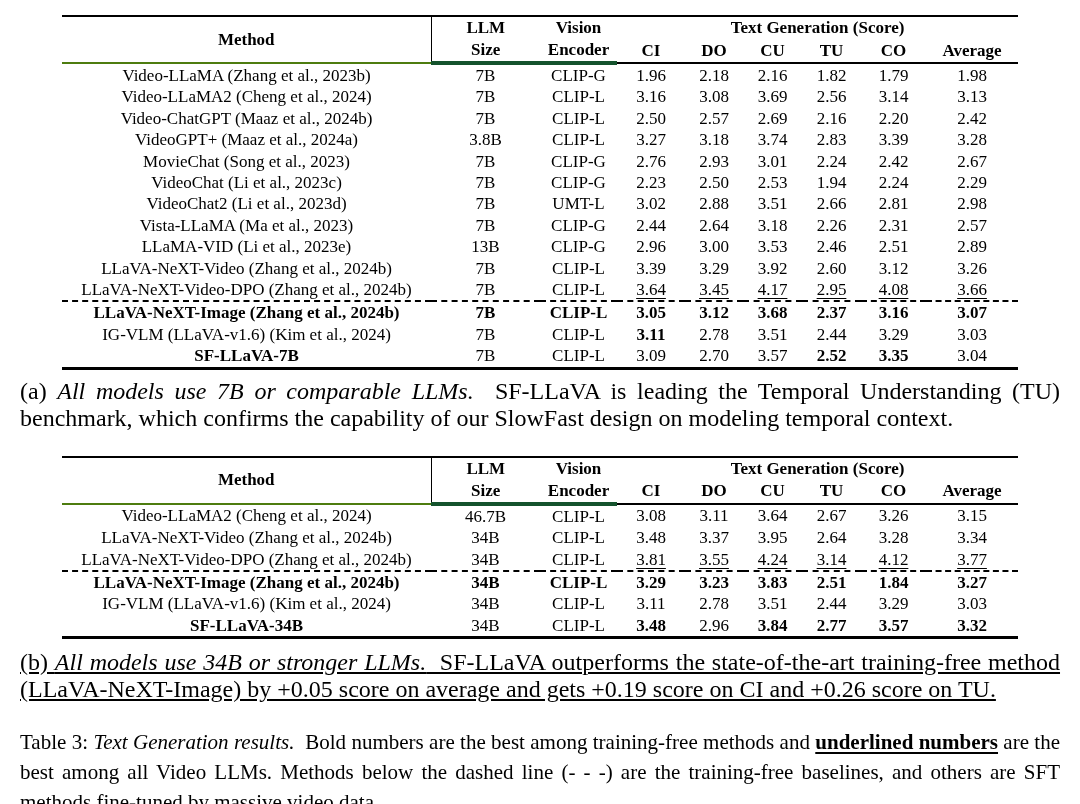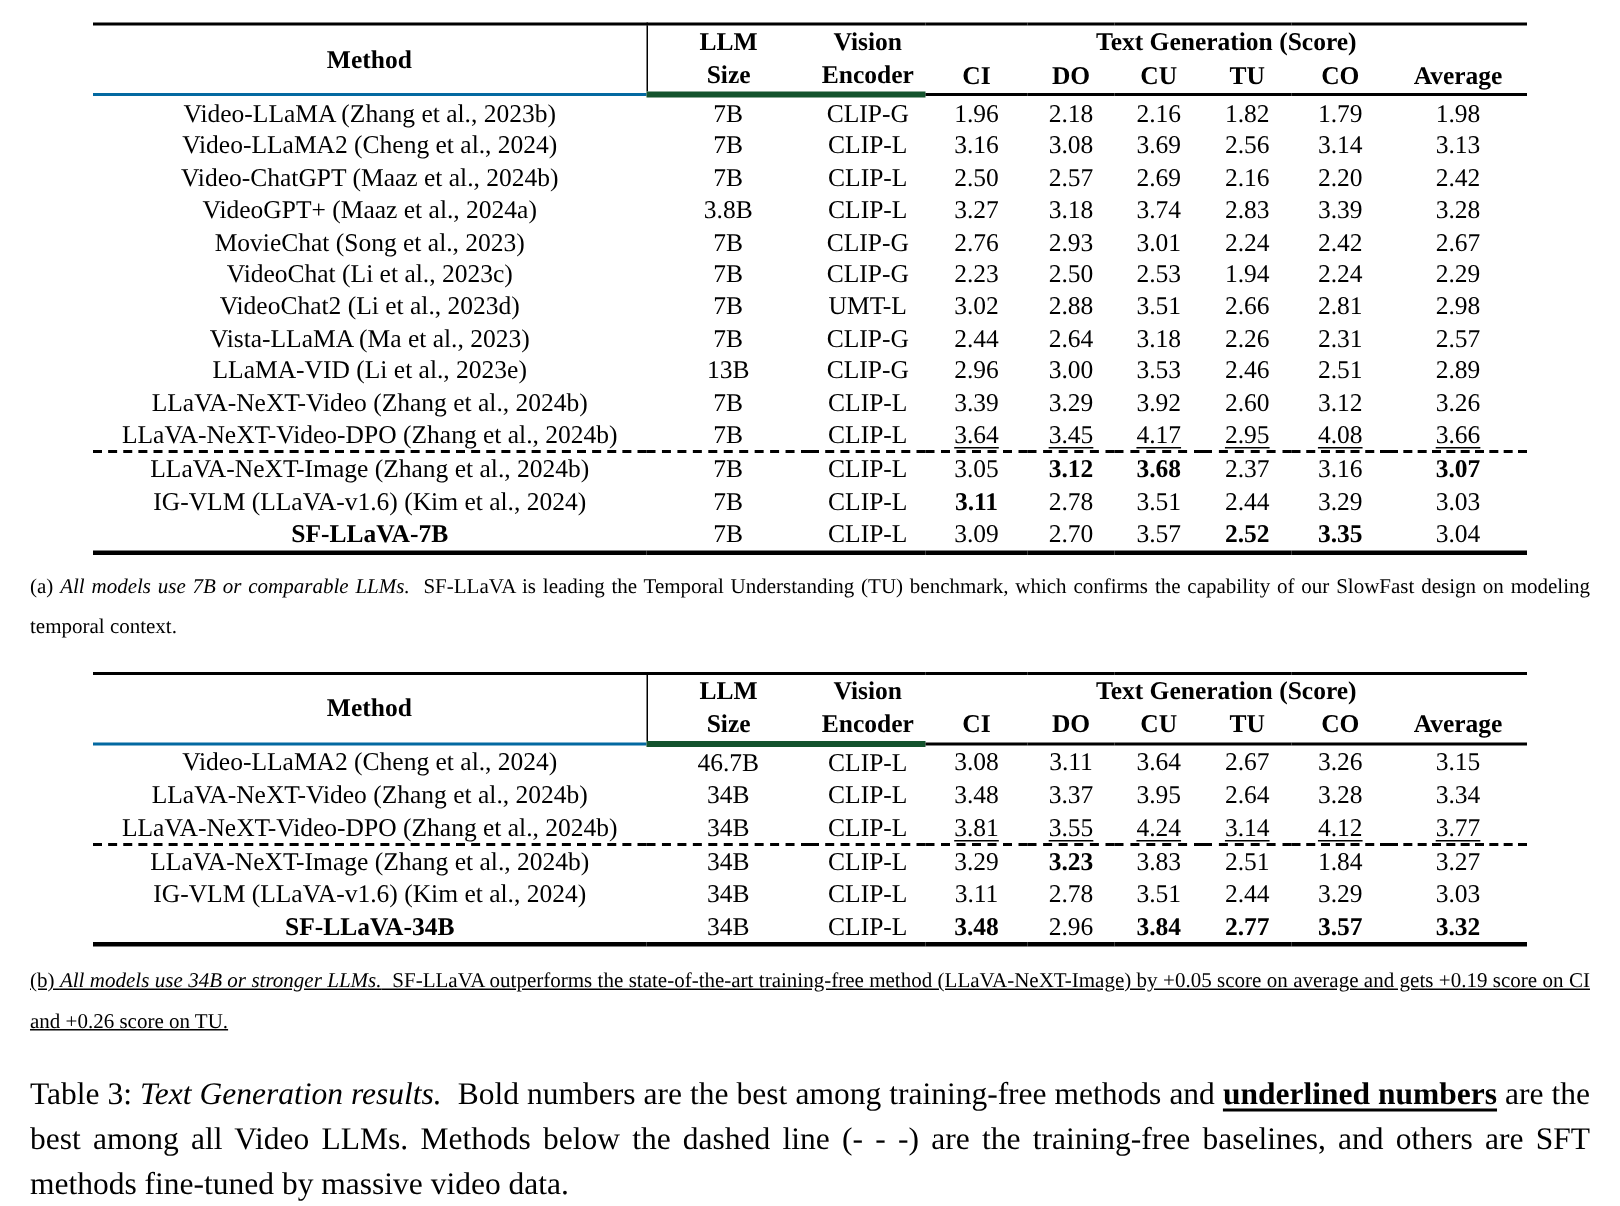--- a/index.html
+++ b/index.html
@@ -5,35 +5,35 @@
   html,body{margin:0;padding:0;background:#ffffff;color:#000;}
   body{width:1080px;height:804px;overflow:hidden;
        font-family:"Liberation Serif","DejaVu Serif",serif;}
 
   
   table.results{border-collapse:collapse;table-layout:fixed;width:956px;
     margin-left:62px;border-top:2.5px solid #000;border-bottom:3px solid #000;}
   table.results th,table.results td{padding:0;text-align:center;vertical-align:middle;
     font-size:17px;line-height:21.4px;white-space:nowrap;overflow:hidden;}
   table.results thead th{font-weight:bold;line-height:22px;}
-  th.method-th{border-right:1.5px solid #000;border-bottom:2px solid #0369a1;}
+  th.method-th{border-right:1.5px solid #000;border-bottom:2px solid #4d7c0f;}
   th.twoline-th{border-bottom:4px solid #14532d;}
   th.group-th{font-weight:normal;}
   tr.score-abbr-row th{border-bottom:2px solid #000;}
   table.results tbody tr{height:21.4px;}
-  tr.dashed-top td{border-top:2px dashed #000;}
+  tr.dashed-top td{border-top:2px dashed #000;font-weight:bold;}
   td.b{font-weight:bold;}
   td.u{text-decoration:underline;text-underline-offset:2.5px;}
 
   #table-a{margin-top:15px;}
   #table-b{margin-top:16px;}
 
   
   .caption{width:1040px;margin-left:20px;text-align:justify;}
-  .subcaption{font-size:14px;line-height:27px;margin-top:8px;}
+  .subcaption{font-size:24px;line-height:27px;margin-top:8px;}
   #caption-b{margin-top:10px;text-decoration:underline;}
   .main-caption{font-size:21px;line-height:30px;margin-top:19px;}
   .seg-italic{font-style:italic;}
   .seg-bold{font-weight:normal;}
   .seg-underline{text-decoration:underline;text-underline-offset:2.5px;font-weight:bold;}
 </style>
 </head>
 <body>
 
 <table class="results" id="table-a">

